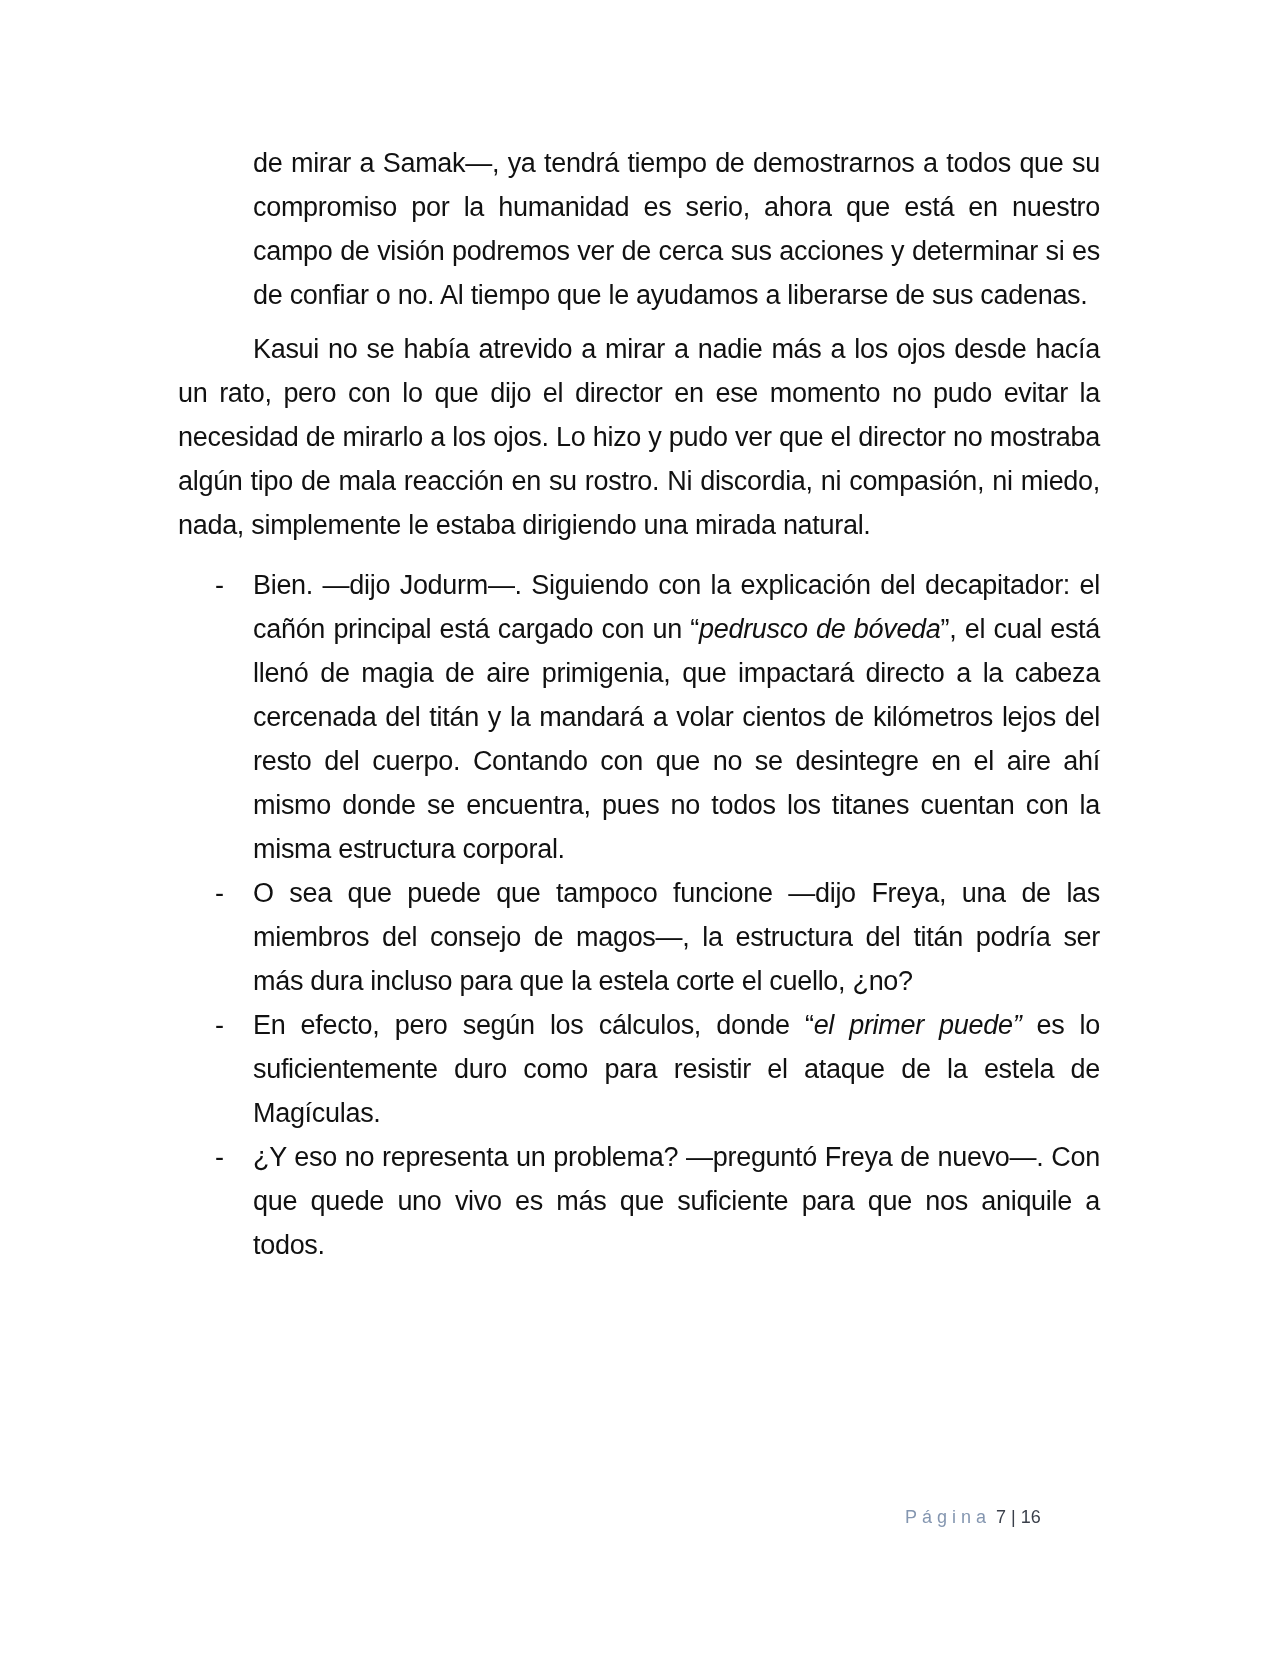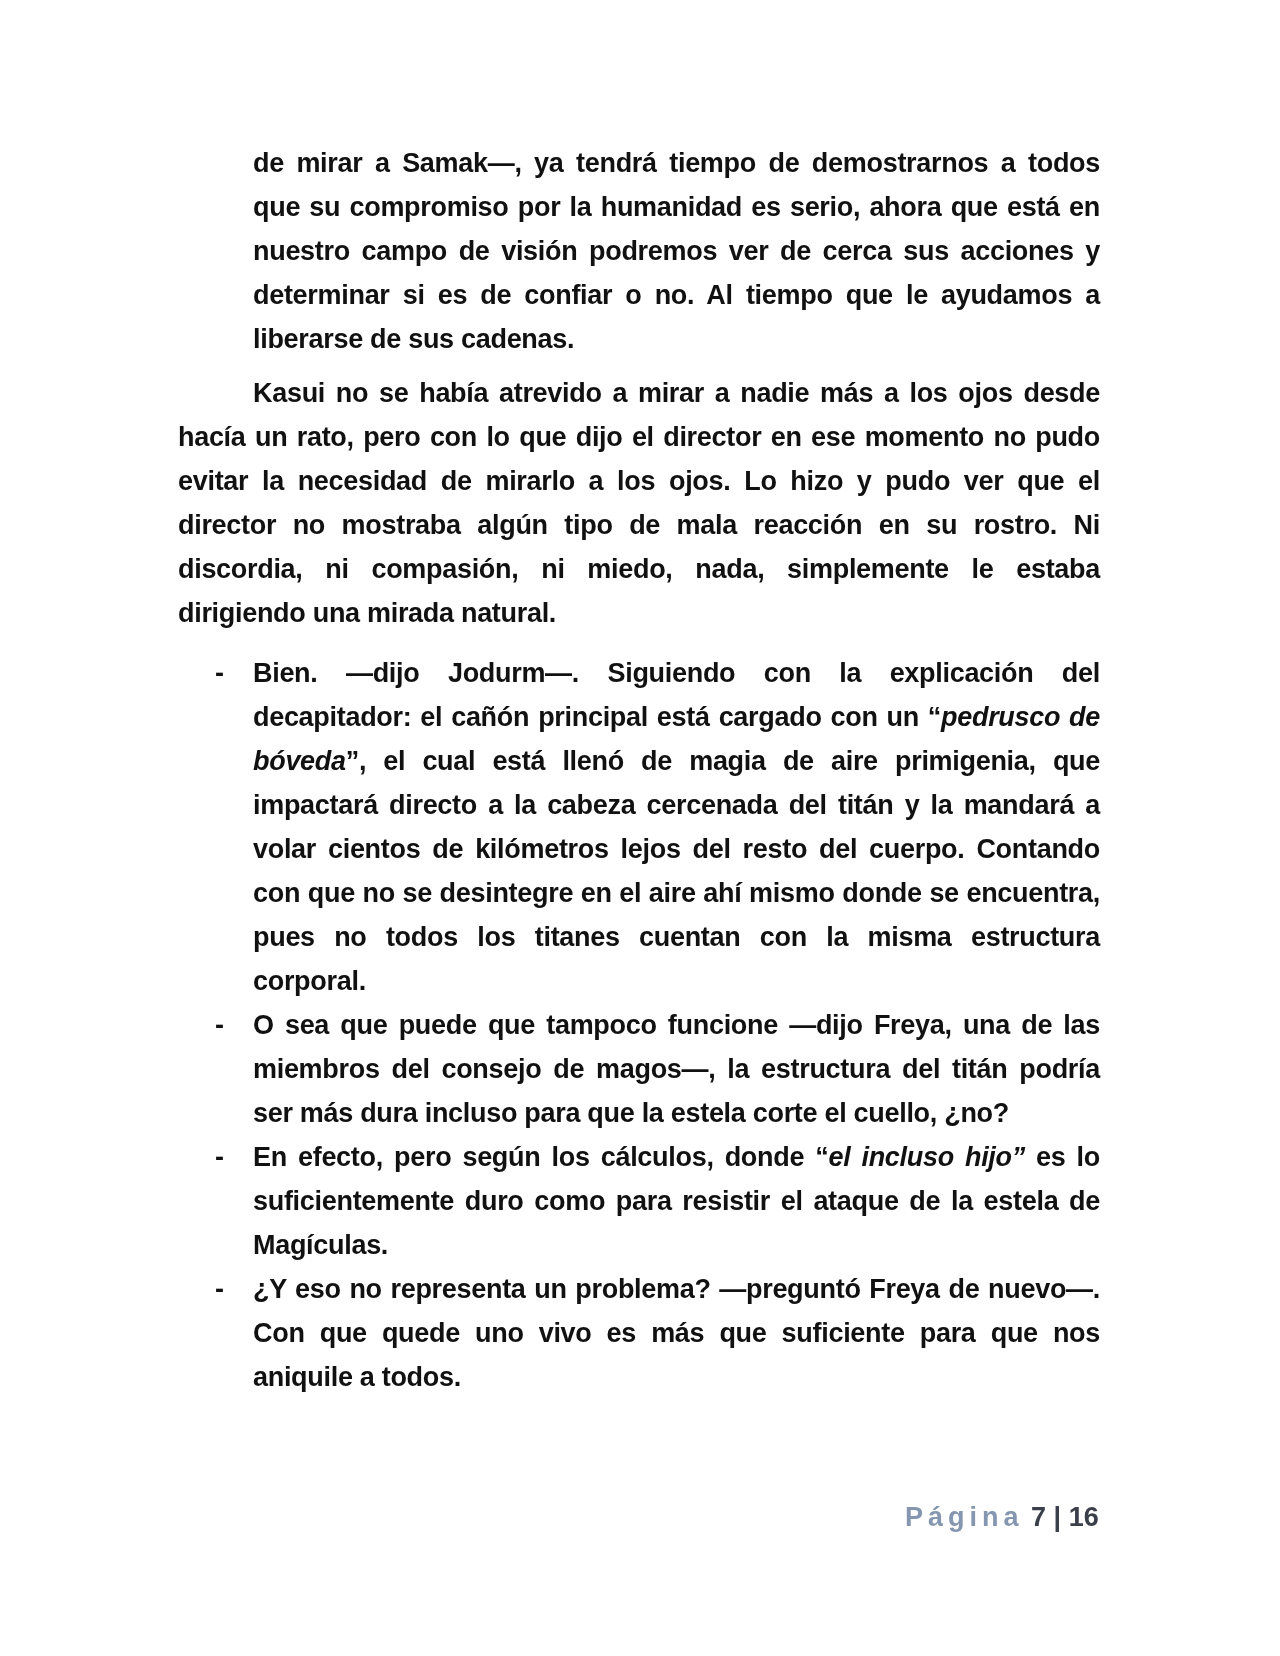--- a/index.html
+++ b/index.html
@@ -1,51 +1,51 @@
 <!DOCTYPE html>
 <html><head>
 <meta charset="utf-8">
 <style>
   html, body { margin:0; padding:0; background:#ffffff; }
   body { width:1280px; height:1656px; position:relative; overflow:hidden; }
-  .page { position:absolute; left:0; top:0; width:1280px; height:1352px; background:#fff;font-weight:bold; }
+  .page { position:absolute; left:0; top:0; width:1280px; height:1352px; background:#fff; }
   .body-text {
     position:absolute; left:178px; top:141px; width:922px;
     font-family:"Liberation Sans", sans-serif; font-size:27px; line-height:44px;
     color:#111111; letter-spacing:-0.3px;
   }
   .body-text p { margin:0; text-align:justify; }
   .cont { padding-left:75px; margin-bottom:10px !important; }
   .para { text-indent:75px; margin-bottom:16px !important; }
   .dlg { position:relative; padding-left:75px; }
   .dlg .dash { position:absolute; left:37px; top:0; }
   em { font-style:italic; }
   .footer {
     position:absolute; left:905px; top:1502px;
-    font-family:"Liberation Sans", sans-serif; font-size:27px; line-height:30px;
+    font-family:"Liberation Sans", sans-serif; font-size:18px; line-height:30px;
   }
   .footer .label { color:#8496b0; letter-spacing:5px; }
   .footer .num { color:#3a3f4a; }
 </style>
 </head>
 <body>
 
 <div class="page">
   <div class="body-text">
     <p class="cont">de mirar a Samak—, ya tendrá tiempo de demostrarnos a todos que su compromiso por la humanidad es serio, ahora que está en nuestro campo de visión podremos ver de cerca sus acciones y determinar si es de confiar o no. Al tiempo que le ayudamos a liberarse de sus cadenas.</p>
     <p class="para">Kasui no se había atrevido a mirar a nadie más a los ojos desde hacía un rato, pero con lo que dijo el director en ese momento no pudo evitar la necesidad de mirarlo a los ojos. Lo hizo y pudo ver que el director no mostraba algún tipo de mala reacción en su rostro. Ni discordia, ni compasión, ni miedo, nada, simplemente le estaba dirigiendo una mirada natural.</p>
 
     <p class="dlg">
       <span class="dash">-</span><span>Bien. —dijo Jodurm—. Siguiendo con la explicación del decapitador: el cañón principal está cargado con un “</span><em>pedrusco de bóveda</em><span>”, el cual está llenó de magia de aire primigenia, que impactará directo a la cabeza cercenada del titán y la mandará a volar cientos de kilómetros lejos del resto del cuerpo. Contando con que no se desintegre en el aire ahí mismo donde se encuentra, pues no todos los titanes cuentan con la misma estructura corporal.</span>
     </p>
     <p class="dlg">
       <span class="dash">-</span><span>O sea que puede que tampoco funcione —dijo Freya, una de las miembros del consejo de magos—, la estructura del titán podría ser más dura incluso para que la estela corte el cuello, ¿no?</span>
     </p>
     <p class="dlg">
-      <span class="dash">-</span><span>En efecto, pero según los cálculos, donde “</span><em>el incluso hijo”</em><span> es lo suficientemente duro como para resistir el ataque de la estela de Magículas.</span>
+      <span class="dash">-</span><span>En efecto, pero según los cálculos, donde “</span><em>el primer puede”</em><span> es lo suficientemente duro como para resistir el ataque de la estela de Magículas.</span>
     </p>
     <p class="dlg">
       <span class="dash">-</span><span>¿Y eso no representa un problema? —preguntó Freya de nuevo—. Con que quede uno vivo es más que suficiente para que nos aniquile a todos.</span>
     </p>
   </div>
 
   <div class="footer">
     <span class="label">Página</span>
     <span class="num">7</span>
     <span class="num">|</span>

